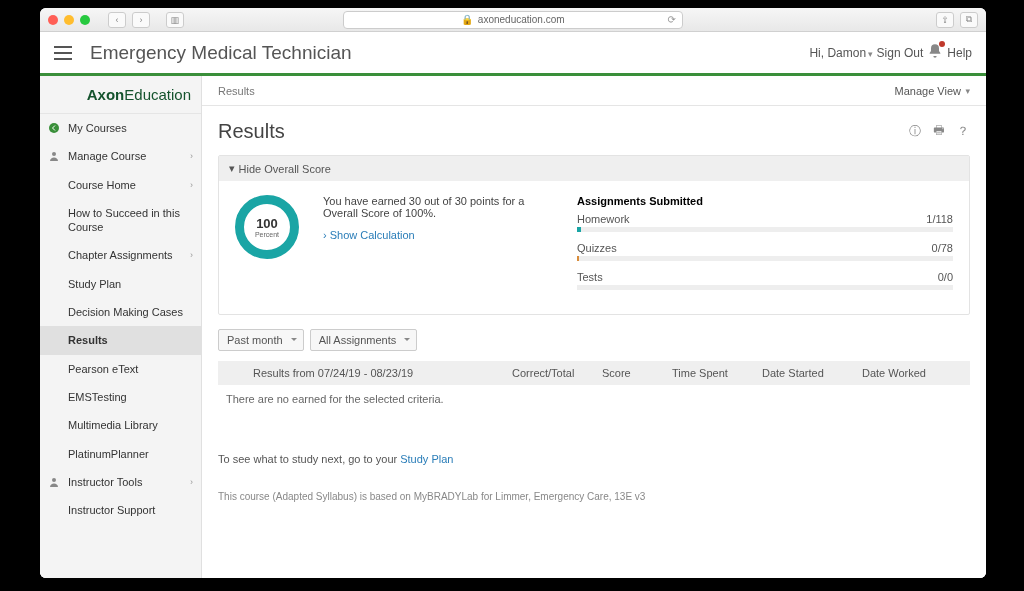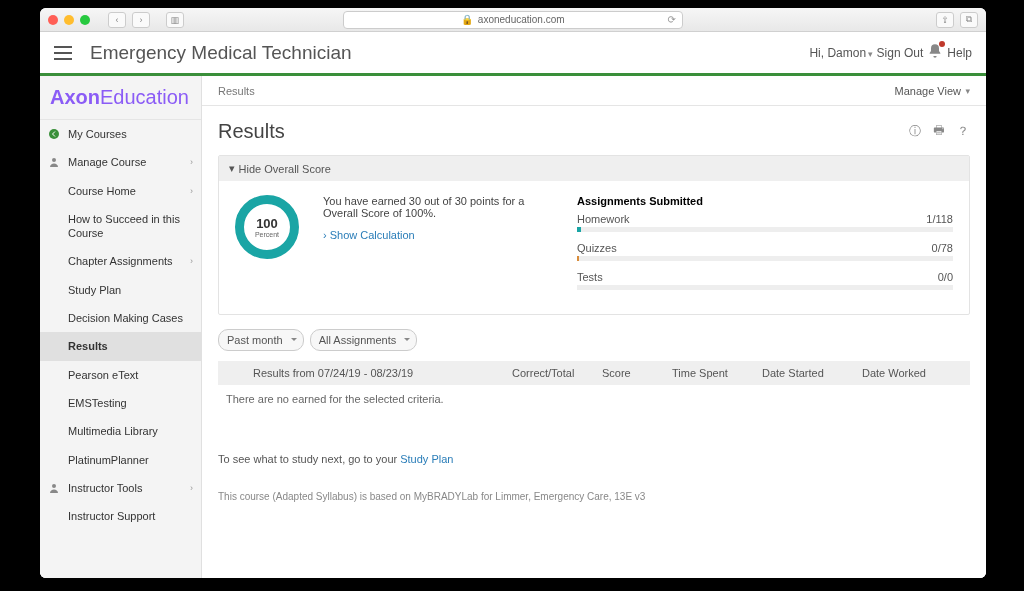--- a/index.html
+++ b/index.html
@@ -24,21 +24,21 @@
 .hdr-right { margin-left:auto; display:flex; align-items:center; gap:4px; font-size:12px; color:#555;}
 .hdr-right a{color:#555; text-decoration:none;}
 .bell { position:relative; }
 .bell svg{width:16px;height:16px;fill:#888;}
 .bell .badge{position:absolute;top:-2px;right:-2px;width:6px;height:6px;background:#c0392b;border-radius:50%;}
 .caret{font-size:9px;color:#888;margin-left:2px;}
 
 
 .body { position:absolute; top:44px; left:0; right:0; bottom:0; display:flex; }
 .sidebar { width:162px; background:#f4f4f4; border-right:1px solid #e0e0e0; font-size:11px; color:#333; overflow-y:auto;}
-.brand { padding:10px 10px; font-size:20px; color:#8b5cf6; border-bottom:1px solid #e5e5e5;}
+.brand { padding:10px 10px; font-size:15px; color:#14532d; border-bottom:1px solid #e5e5e5;text-align:right;}
 .brand b{font-weight:700;}
 .sb-item { padding:7px 10px 7px 28px; position:relative; line-height:1.3; cursor:pointer;}
 .sb-item.indent { padding-left:28px; }
 .sb-item.active { background:#e0e0e0; font-weight:600;}
 .sb-item .chev{position:absolute;right:8px;top:9px;color:#999;font-size:9px;}
 .sb-item .ico{position:absolute;left:8px;top:8px;width:12px;height:12px;}
 .sb-item .ico svg{width:12px;height:12px;fill:#888;}
 .sb-item.green-ico .ico svg{fill:#3a8f3a;}
 
 
@@ -61,21 +61,21 @@
 .show-calc{color:#2a7db8;font-size:11px;margin-top:10px;display:inline-block;cursor:pointer;}
 .show-calc::before{content:"› ";}
 .assignments { flex:1;}
 .assignments h4{font-size:11px;font-weight:700;margin-bottom:6px;}
 .assign-row{font-size:11px;color:#555;margin-bottom:10px;}
 .assign-row .top{display:flex;justify-content:space-between;align-items:flex-end;}
 .bar{height:5px;background:#eee;margin-top:2px;position:relative;}
 .bar .fill{position:absolute;left:0;top:0;bottom:0;}
 
 .filters{margin-top:14px;display:flex;gap:6px;}
-.select{border:1px solid #ccc;background:#f7f7f7;font-size:11px;padding:4px 20px 4px 8px;border-radius:10px;position:relative;color:#555;cursor:pointer;text-align:right;}
+.select{border:1px solid #ccc;background:#f7f7f7;font-size:11px;padding:4px 20px 4px 8px;border-radius:2px;position:relative;color:#555;cursor:pointer;text-align:right;}
 .select::after{content:"";position:absolute;right:6px;top:8px;border:3px solid transparent;border-top-color:#888;}
 
 .table{margin-top:10px;font-size:11px;color:#555;}
 .thead{background:#efefef;display:flex;padding:6px 8px;font-weight:400;}
 .th1{flex:2;margin-left:27px;} .th2{width:90px;} .th3{width:70px;} .th4{width:90px;} .th5{width:100px;} .th6{width:100px;}
 .tbody{padding:8px;color:#666;}
 
 .footer-link{font-size:11px;color:#555;margin-top:40px;}
 .footer-link a{color:#2a7db8;text-decoration:none;}
 .footnote{font-size:10px;color:#888;margin-top:26px;}

